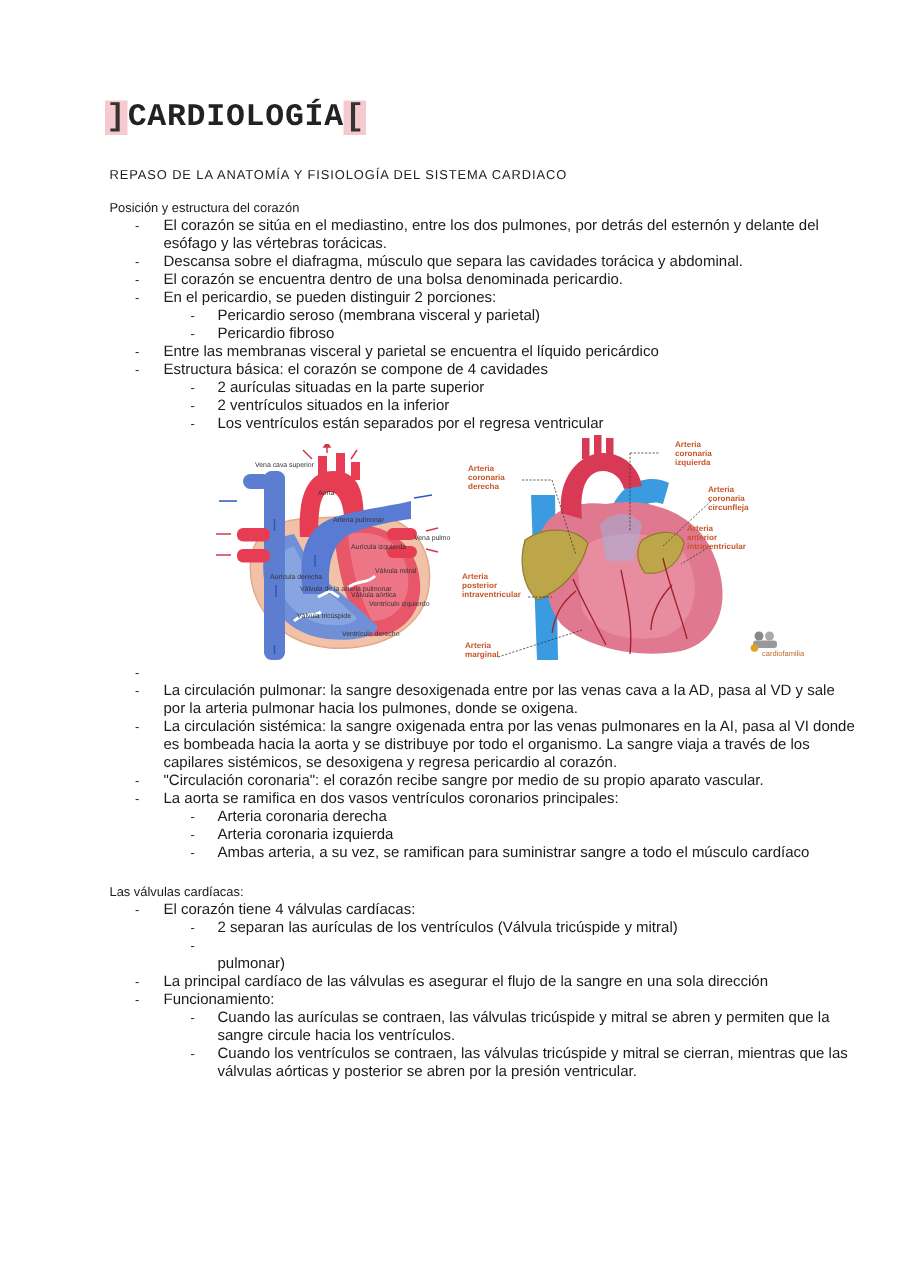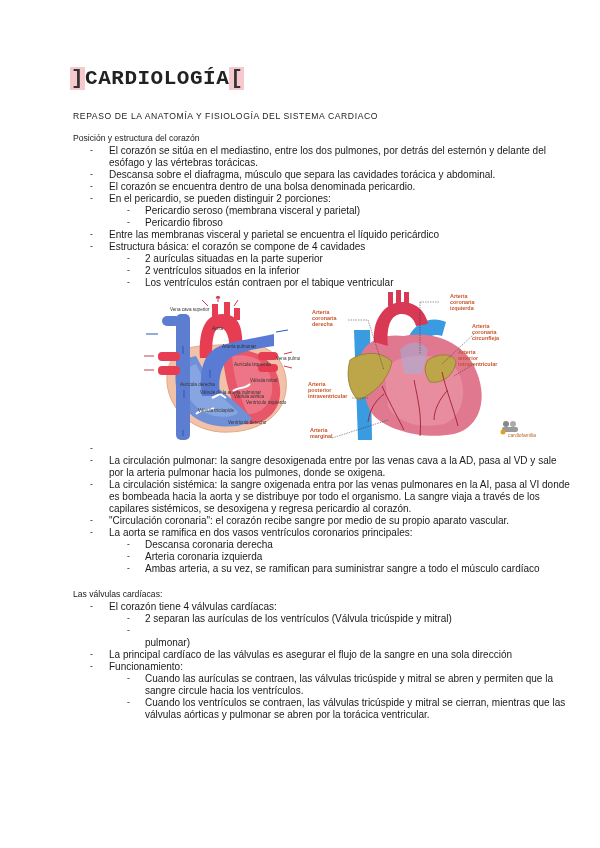--- a/index.html
+++ b/index.html
@@ -50,21 +50,21 @@
   <div class="dash d1" style="top:229px">-</div>
   <div class="line l1" style="top:229px">Entre las membranas visceral y parietal se encuentra el líquido pericárdico</div>
 
   <div class="dash d1" style="top:241px">-</div>
   <div class="line l1" style="top:241px">Estructura básica: el corazón se compone de 4 cavidades</div>
   <div class="dash d2" style="top:253px">-</div>
   <div class="line l2" style="top:253px">2 aurículas situadas en la parte superior</div>
   <div class="dash d2" style="top:265px">-</div>
   <div class="line l2" style="top:265px">2 ventrículos situados en la inferior</div>
   <div class="dash d2" style="top:277px">-</div>
-  <div class="line l2" style="top:277px">Los ventrículos están contraen por el tabique ventricular</div>
+  <div class="line l2" style="top:277px">Los ventrículos están separados por el regresa ventricular</div>
 
   <svg class="fig" style="left:140px; top:296px" width="160" height="144" viewBox="0 0 160 144">
 
     <path d="M28 72 C22 100 40 132 80 136 C120 138 150 118 146 82 C142 56 120 44 96 48 L60 50 C40 52 32 60 28 72 Z" fill="#f2c2a8" stroke="#e3a88a" stroke-width="1"></path>
 
     <path d="M82 56 C110 48 138 62 140 92 C142 114 126 130 104 128 C92 110 86 90 82 56 Z" fill="#e8566a"></path>
     <path d="M92 60 C112 56 130 66 132 88 C134 104 124 118 108 118 C100 102 94 84 92 60 Z" fill="#f08a98" opacity="0.6"></path>
 
     <path d="M36 72 C32 100 46 126 78 130 C98 132 110 128 112 122 C100 110 84 96 70 86 L56 60 C46 62 38 66 36 72 Z" fill="#6f8fd6"></path>
     <path d="M44 78 C42 96 52 114 74 120 C88 122 96 120 98 116 C88 106 76 96 66 88 L56 68 C50 70 46 74 44 78 Z" fill="#92aee6" opacity="0.7"></path>
@@ -185,21 +185,21 @@
   <div class="line l1" style="top:479px">La circulación sistémica: la sangre oxigenada entra por las venas pulmonares en la AI, pasa al VI donde</div>
   <div class="line l1" style="top:491px">es bombeada hacia la aorta y se distribuye por todo el organismo. La sangre viaja a través de los</div>
   <div class="line l1" style="top:503px">capilares sistémicos, se desoxigena y regresa pericardio al corazón.</div>
 
   <div class="dash d1" style="top:515px">-</div>
   <div class="line l1" style="top:515px">"Circulación coronaria": el corazón recibe sangre por medio de su propio aparato vascular.</div>
 
   <div class="dash d1" style="top:527px">-</div>
   <div class="line l1" style="top:527px">La aorta se ramifica en dos vasos ventrículos coronarios principales:</div>
   <div class="dash d2" style="top:539px">-</div>
-  <div class="line l2" style="top:539px">Descansa coronaria derecha</div>
+  <div class="line l2" style="top:539px">Arteria coronaria derecha</div>
   <div class="dash d2" style="top:551px">-</div>
   <div class="line l2" style="top:551px">Arteria coronaria izquierda</div>
   <div class="dash d2" style="top:563px">-</div>
   <div class="line l2" style="top:563px">Ambas arteria, a su vez, se ramifican para suministrar sangre a todo el músculo cardíaco</div>
 
   <div class="section-h" style="top:589px">Las válvulas cardíacas:</div>
 
   <div class="dash d1" style="top:601px">-</div>
   <div class="line l1" style="top:601px">El corazón tiene 4 válvulas cardíacas:</div>
   <div class="dash d2" style="top:613px">-</div>
@@ -210,15 +210,15 @@
   <div class="dash d1" style="top:649px">-</div>
   <div class="line l1" style="top:649px">La principal cardíaco de las válvulas es asegurar el flujo de la sangre en una sola dirección</div>
 
   <div class="dash d1" style="top:661px">-</div>
   <div class="line l1" style="top:661px">Funcionamiento:</div>
   <div class="dash d2" style="top:673px">-</div>
   <div class="line l2" style="top:673px">Cuando las aurículas se contraen, las válvulas tricúspide y mitral se abren y permiten que la</div>
   <div class="line l2" style="top:685px">sangre circule hacia los ventrículos.</div>
   <div class="dash d2" style="top:697px">-</div>
   <div class="line l2" style="top:697px">Cuando los ventrículos se contraen, las válvulas tricúspide y mitral se cierran, mientras que las</div>
-  <div class="line l2" style="top:709px">válvulas aórticas y pulmonar se abren por la torácica ventricular.</div>
+  <div class="line l2" style="top:709px">válvulas aórticas y posterior se abren por la presión ventricular.</div>
 
 </div>
 
 </body></html>

